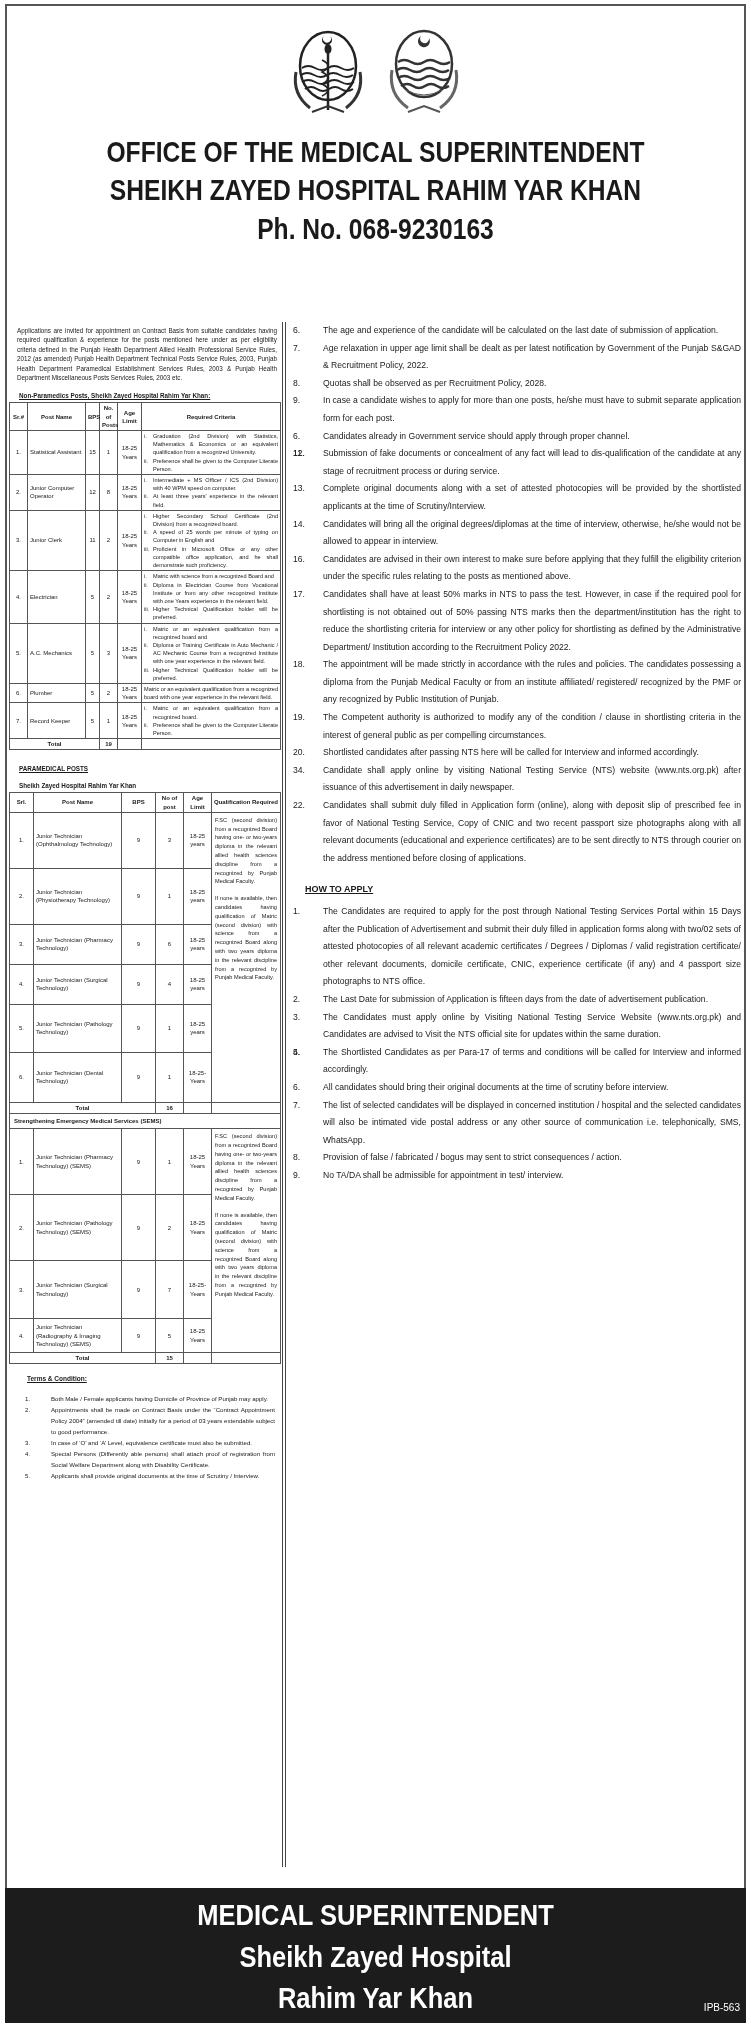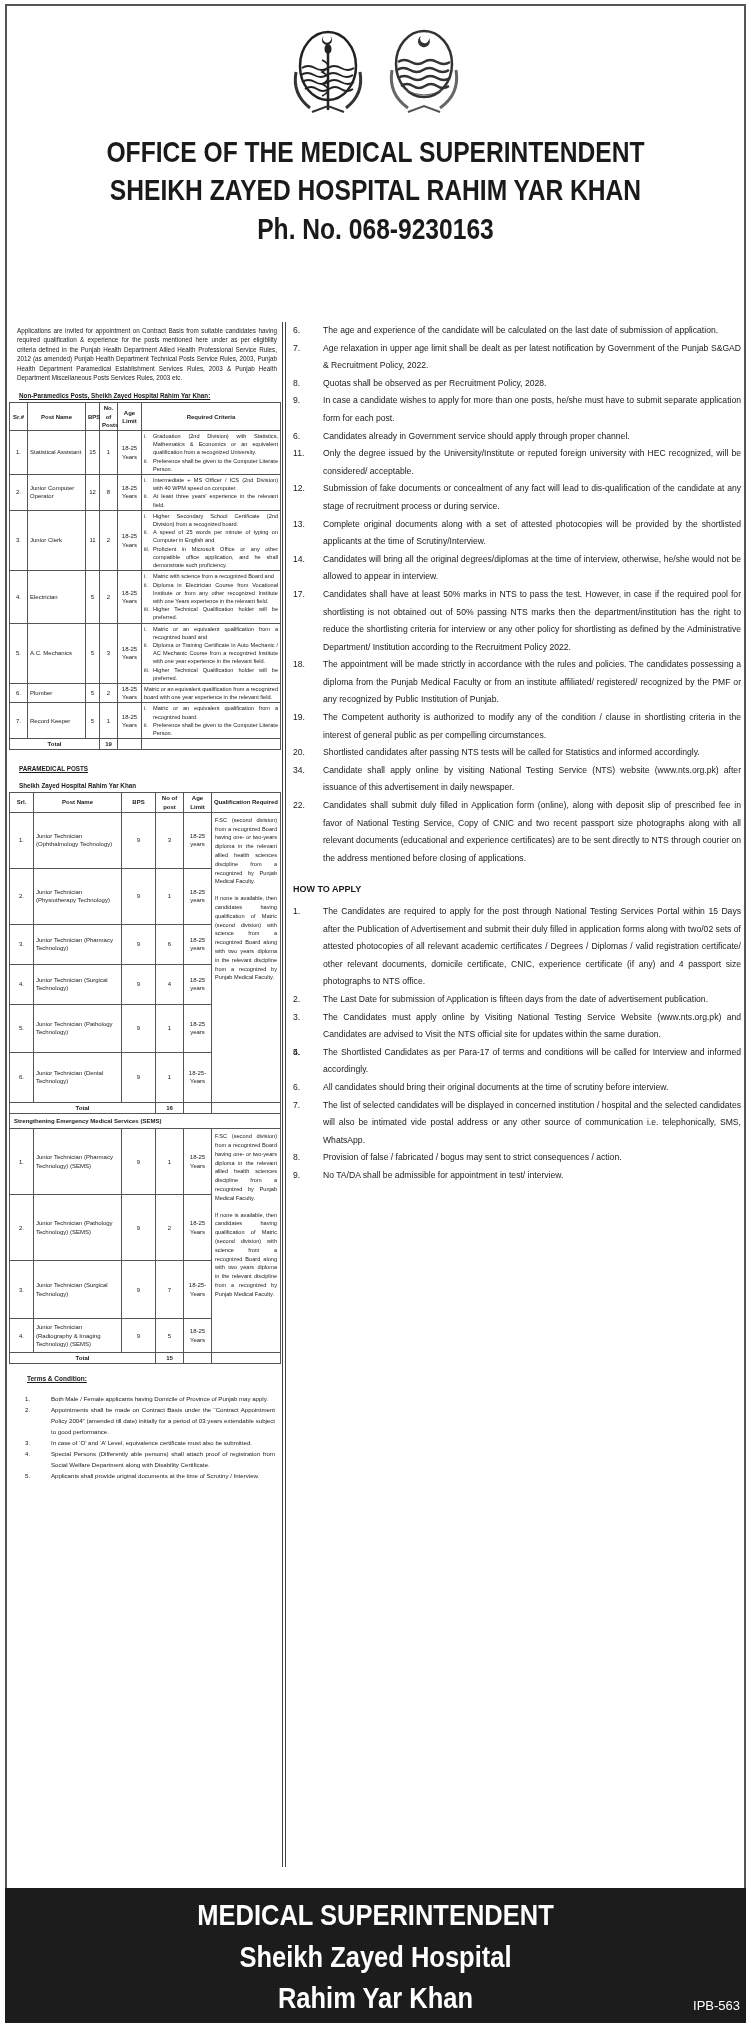--- a/index.html
+++ b/index.html
@@ -41,28 +41,28 @@
   .qual p + p { margin-top: 8px; }
 
   .terms-head { font-weight: bold; text-decoration: underline; font-size: 6.5px; margin: 10px 0 10px 18px; }
   .terms { list-style: none; font-size: 6.1px; line-height: 11px; margin-left: 16px; margin-right: 6px; }
   .terms li { position: relative; padding-left: 26px; text-align: justify; }
   .terms li .n { position: absolute; left: 0; }
 
   .rlist { list-style: none; }
   .rlist li { position: relative; padding-left: 30px; text-align: justify; }
   .rlist li .n { position: absolute; left: 0; }
-  .howto { font-weight: bold; font-size: 9px; margin: 14px 0 4px 0; }
+  .howto { font-weight: bold; text-decoration: underline; font-size: 9px; margin: 14px 0 4px 12px; }
 
   
   .footer { position: absolute; left: 5px; top: 1888px; width: 741px; height: 135px; background: #1c1c1c; color: #fff; text-align: center; font-weight: bold; }
   .footer .f1 { position: absolute; left: 0; right: 0; top: 10px; font-size: 30px; transform: scaleX(0.85); }
   .footer .f2 { position: absolute; left: 0; right: 0; top: 52px; font-size: 30px; transform: scaleX(0.85); }
   .footer .f3 { position: absolute; left: 0; right: 0; top: 93px; font-size: 30px; transform: scaleX(0.85); }
-  .footer .code { position: absolute; right: 6px; bottom: 10px; font-size: 13px; font-weight: normal; }
+  .footer .code { position: absolute; right: 6px; bottom: 10px; font-size: 10px; font-weight: normal; }
 </style>
 </head>
 <body>
 
 <div class="page">
   <div class="outer"></div>
 
   <div class="logos">
     <svg class="logo" viewBox="0 0 84 100">
       <ellipse cx="42" cy="46" rx="28" ry="34" fill="none" stroke="#222" stroke-width="2.5"></ellipse>
@@ -364,28 +364,29 @@
 
   <div class="vdiv"></div>
 
   <div class="right">
     <ol class="rlist" id="cond-list">
         <li><span class="n">6.</span><span>The age and experience of the candidate will be calculated on the last date of submission of application.</span></li>
         <li><span class="n">7.</span><span>Age relaxation in upper age limit shall be dealt as per latest notification by Government of the Punjab S&amp;GAD &amp; Recruitment Policy, 2022.</span></li>
         <li><span class="n">8.</span><span>Quotas shall be observed as per Recruitment Policy, 2028.</span></li>
         <li><span class="n">9.</span><span>In case a candidate wishes to apply for more than one posts, he/she must have to submit separate application form for each post.</span></li>
         <li><span class="n">6.</span><span>Candidates already in Government service should apply through proper channel.</span></li>
-        <li><span class="n">11.</span><span>Only the degree issued by the University/Institute or reputed foreign university with HEC recognized, will be considered/ acceptable.</span></li>
+        <li><span class="n">11.</span></li>
         <li><span class="n">12.</span><span>Submission of fake documents or concealment of any fact will lead to dis-qualification of the candidate at any stage of recruitment process or during service.</span></li>
         <li><span class="n">13.</span><span>Complete original documents along with a set of attested photocopies will be provided by the shortlisted applicants at the time of Scrutiny/Interview.</span></li>
         <li><span class="n">14.</span><span>Candidates will bring all the original degrees/diplomas at the time of interview, otherwise, he/she would not be allowed to appear in interview.</span></li>
+        <li><span class="n">16.</span><span>Candidates are advised in their own interest to make sure before applying that they fulfill the eligibility criterion under the specific rules relating to the posts as mentioned above.</span></li>
         <li><span class="n">17.</span><span>Candidates shall have at least 50% marks in NTS to pass the test. However, in case if the required pool for shortlisting is not obtained out of 50% passing NTS marks then the department/institution has the right to reduce the shortlisting criteria for interview or any other policy for shortlisting as defined by the Administrative Department/ Institution according to the Recruitment Policy 2022.</span></li>
         <li><span class="n">18.</span><span>The appointment will be made strictly in accordance with the rules and policies. The candidates possessing a diploma from the Punjab Medical Faculty or from an institute affiliated/ registered/ recognized by the PMF or any recognized by Public Institution of Punjab.</span></li>
         <li><span class="n">19.</span><span>The Competent authority is authorized to modify any of the condition / clause in shortlisting criteria in the interest of general public as per compelling circumstances.</span></li>
-        <li><span class="n">20.</span><span>Shortlisted candidates after passing NTS tests will be called for Statistics and informed accordingly.</span></li>
+        <li><span class="n">20.</span><span>Shortlisted candidates after passing NTS here will be called for Interview and informed accordingly.</span></li>
         <li><span class="n">34.</span><span>Candidate shall apply online by visiting National Testing Service (NTS) website (www.nts.org.pk) after issuance of this advertisement in daily newspaper.</span></li>
         <li><span class="n">22.</span><span>Candidates shall submit duly filled in Application form (online), along with deposit slip of prescribed fee in favor of National Testing Service, Copy of CNIC and two recent passport size photographs along with all relevant documents (educational and experience certificates) are to be sent directly to NTS through courier on the address mentioned before closing of applications.</span></li>
       </ol>
     <div class="howto">HOW TO APPLY</div>
     <ol class="rlist" id="howto-list">
         <li><span class="n">1.</span><span>The Candidates are required to apply for the post through National Testing Services Portal within 15 Days after the Publication of Advertisement and submit their duly filled in application forms along with two/02 sets of attested photocopies of all relevant academic certificates / Degrees / Diplomas / valid registration certificate/ other relevant documents, domicile certificate, CNIC, experience certificate (if any) and 4 passport size photographs to NTS office.</span></li>
         <li><span class="n">2.</span><span>The Last Date for submission of Application is fifteen days from the date of advertisement publication.</span></li>
         <li><span class="n">3.</span><span>The Candidates must apply online by Visiting National Testing Service Website (www.nts.org.pk) and Candidates are advised to Visit the NTS official site for updates within the same duration.</span></li>
         <li><span class="n">4.</span></li>
         <li><span class="n">5.</span><span>The Shortlisted Candidates as per Para-17 of terms and conditions will be called for Interview and informed accordingly.</span></li>

